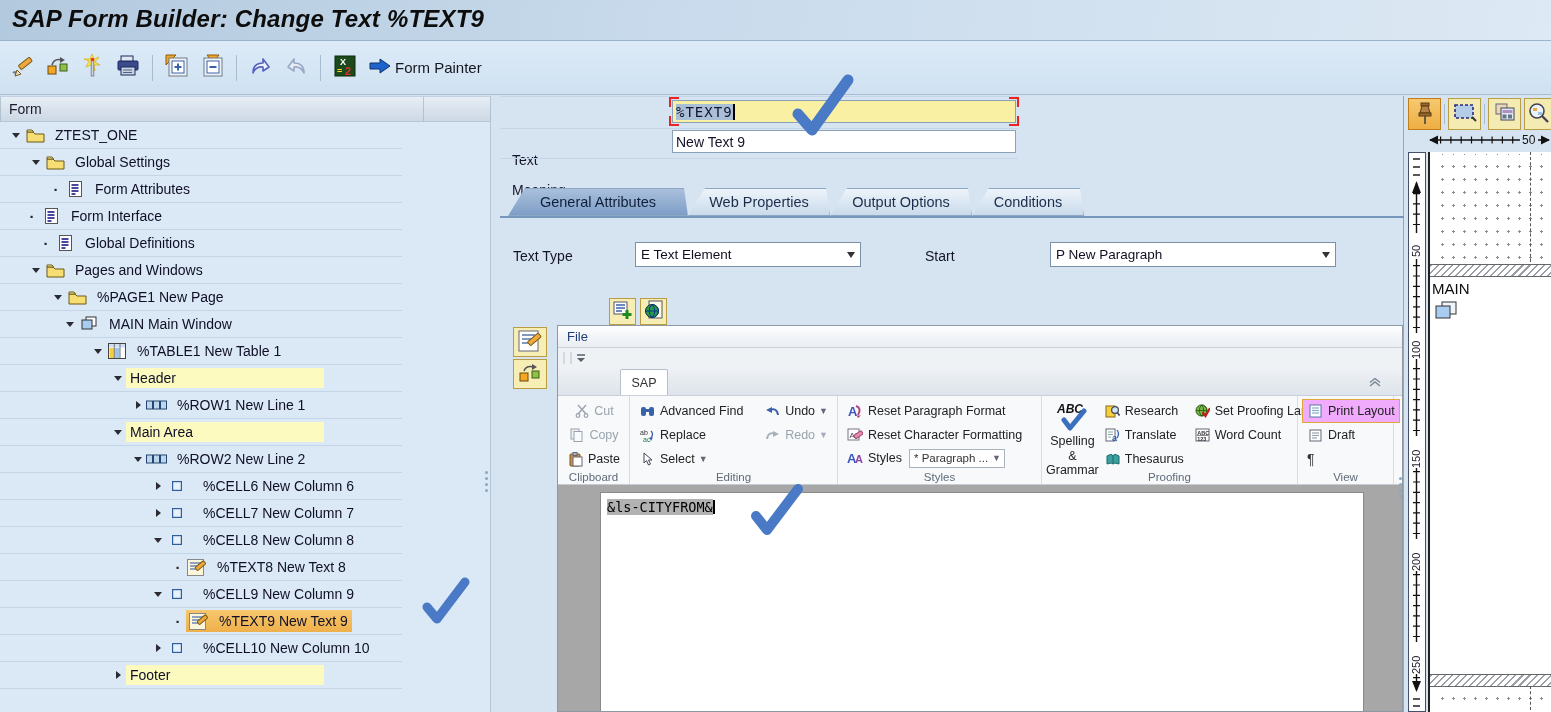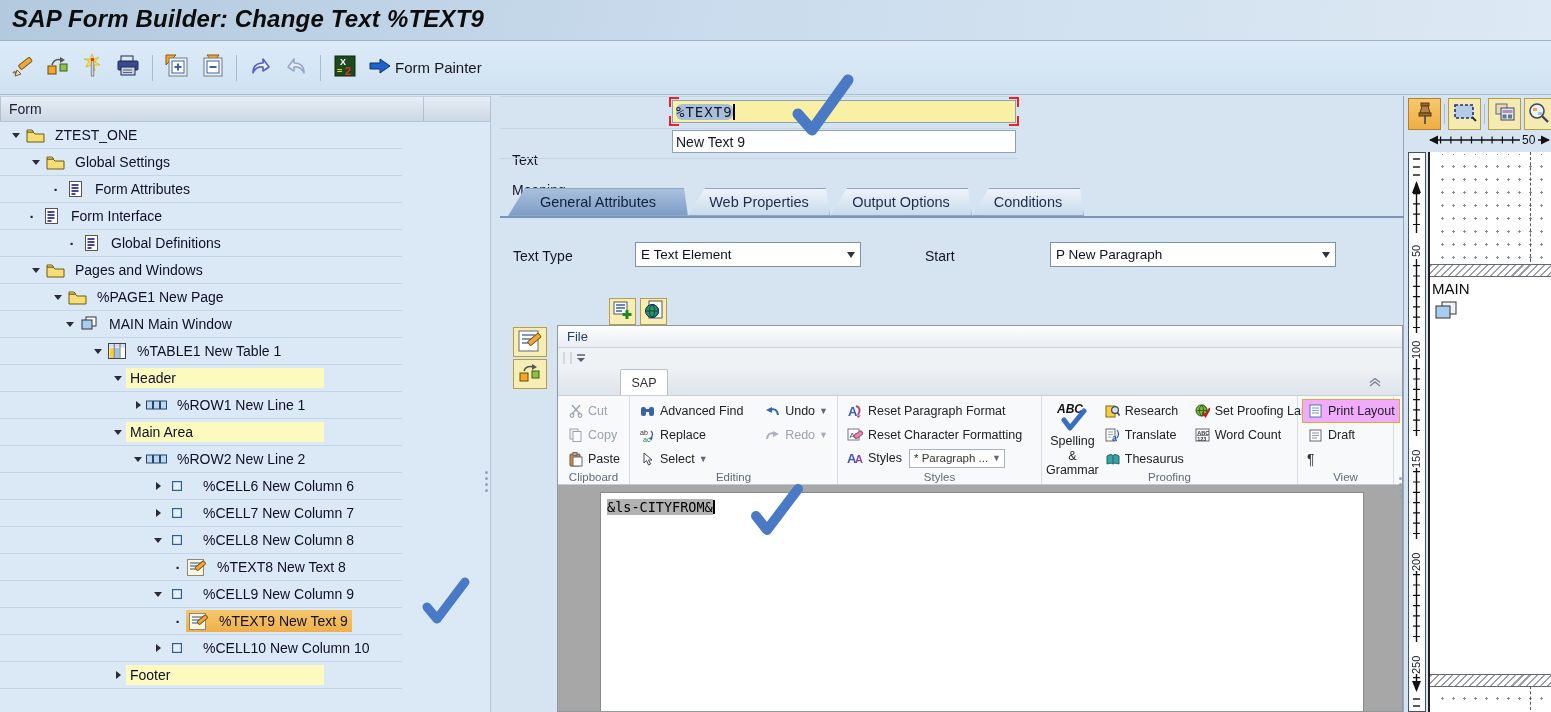--- a/index.html
+++ b/index.html
@@ -41,21 +41,21 @@
   .grip-v{position:absolute;width:5px;height:34px;display:flex;flex-direction:column;gap:3px;align-items:center;justify-content:center;}
   .grip-v i{width:3px;height:3px;background:#8fa6ba;border-radius:50%;}
 
   
   .content{position:absolute;left:500px;top:96px;width:904px;height:616px;background:#d6e4f2;border-right:1px solid #93a9bd;box-sizing:border-box;}
   .frow{position:absolute;left:0;width:518px;height:31px;border-bottom:1px solid #c3d5e6;}
   .frow .flabel{position:absolute;left:12px;top:7px;font-size:14px;color:#15152a;margin-top:48px;}
   .fieldbox{position:absolute;left:172px;top:3px;width:344px;height:23px;border:1px solid #8ba1b7;box-sizing:border-box;
     font-size:14px;display:flex;align-items:center;padding-left:3px;background:#fff;}
   .fieldbox.yellow{background:#f9f0a4;font-family:"DejaVu Sans Mono",monospace;letter-spacing:1px;}
-  .selmono{background:#a9bfd8;border-radius:6px;}
+  .selmono{background:#a9bfd8;}
   .caret{display:inline-block;width:2px;height:16px;background:#000;margin-left:0px;}
   .fcorner{position:absolute;width:8px;height:8px;border:2px solid #e22;}
   .fc-tl{left:-4px;top:-4px;border-right:none;border-bottom:none;}
   .fc-bl{left:-4px;bottom:-4px;border-right:none;border-top:none;}
   .fc-tr{right:-4px;top:-4px;border-left:none;border-bottom:none;}
   .fc-br{right:-4px;bottom:-4px;border-left:none;border-top:none;}
 
   
   .tabstrip{position:absolute;left:0;top:92px;width:904px;height:28px;}
   .tab{position:absolute;top:0;height:28px;display:flex;align-items:center;justify-content:center;
@@ -81,21 +81,21 @@
   .tabrow{position:absolute;left:0;top:42px;width:100%;height:28px;background:linear-gradient(#eef1f5,#dee4eb);border-bottom:1px solid #c9cfd7;box-sizing:border-box;}
   .saptab{position:absolute;left:62px;bottom:0;width:46px;height:25px;background:#fff;border:1px solid #b9bfc7;border-bottom:none;border-radius:2px 2px 0 0;
     font-size:12.5px;color:#333;display:flex;align-items:center;justify-content:center;cursor:pointer;}
   .ribchev{position:absolute;right:20px;bottom:5px;cursor:pointer;}
   .ribbon{position:absolute;left:0;top:70px;width:100%;height:89px;background:#f7f9fb;border-bottom:1px solid #c5cbd3;display:flex;box-sizing:border-box;}
   .rgroup{position:relative;border-right:1px solid #d8dde3;height:100%;box-sizing:border-box;padding:3px 4px 16px 4px;}
   .rg-label{position:absolute;left:0;bottom:1px;width:100%;text-align:center;font-size:11.5px;color:#5f6b78;}
   .rg-body{display:flex;height:100%;align-items:flex-start;}
   .rcol{display:flex;flex-direction:column;}
   .rbtn{display:flex;align-items:center;gap:4px;height:22px;padding:0 4px;font-size:12.5px;color:#222;border:1px solid transparent;cursor:pointer;white-space:nowrap;}
-  .rbtn.dis{color:#9aa4ae;cursor:default;}
+  .rbtn.dis{color:#9aa4ae;cursor:default;justify-content:center;}
   .rbtn .ric{width:17px;height:16px;display:inline-flex;align-items:center;justify-content:center;flex:none;}
   .rbtn .dda{font-size:9px;color:#667;}
   .rbtn.dis .dda{color:#aab;}
   .bigbtn{width:64px;height:66px;display:flex;flex-direction:column;align-items:center;justify-content:flex-start;font-size:12.5px;color:#222;text-align:center;cursor:pointer;line-height:1.15;padding-top:2px;}
   .combo{width:96px;height:19px;border:1px solid #aab2bb;background:#fff;font-size:11.5px;color:#333;display:flex;align-items:center;padding-left:4px;box-sizing:border-box;}
   .combo .dda{margin-left:auto;margin-right:3px;font-size:9px;color:#667;}
   .rbtn.sel-orange{background:#f0abfc;border:1px solid #e0a838;}
   .docarea{position:absolute;left:0;top:159px;width:100%;height:228px;background:#a7a7a7;}
   .docpage{position:absolute;left:43px;top:8px;width:762px;height:220px;background:#fff;box-shadow:0 0 0 1px #8a8a8a;}
   .doctext{position:absolute;left:6px;top:6px;font-family:"DejaVu Sans Mono",monospace;font-size:13.5px;color:#000;}
@@ -255,21 +255,21 @@
               <g stroke="#26268c" stroke-width="1.7">
                 <line x1="2.5" y1="4" x2="9.5" y2="4"></line>
                 <line x1="2.5" y1="7" x2="9.5" y2="7"></line>
                 <line x1="2.5" y1="10" x2="9.5" y2="10"></line>
                 <line x1="2.5" y1="13" x2="6.5" y2="13"></line>
               </g>
             </svg>
           </span>
         <span class="tlabel">Form Interface</span>
       </div>
-      <div class="trow" style="padding-left:64px">
+      <div class="trow" style="padding-left:38px">
         <span class="exp dot"></span>
         <span class="ticon">
             <svg width="13" height="16" viewBox="0 0 13 16">
               <rect x="0.5" y="0.5" width="12" height="15" fill="#fff" stroke="#555"></rect>
               <g stroke="#26268c" stroke-width="1.7">
                 <line x1="2.5" y1="4" x2="9.5" y2="4"></line>
                 <line x1="2.5" y1="7" x2="9.5" y2="7"></line>
                 <line x1="2.5" y1="10" x2="9.5" y2="10"></line>
                 <line x1="2.5" y1="13" x2="6.5" y2="13"></line>
               </g>

